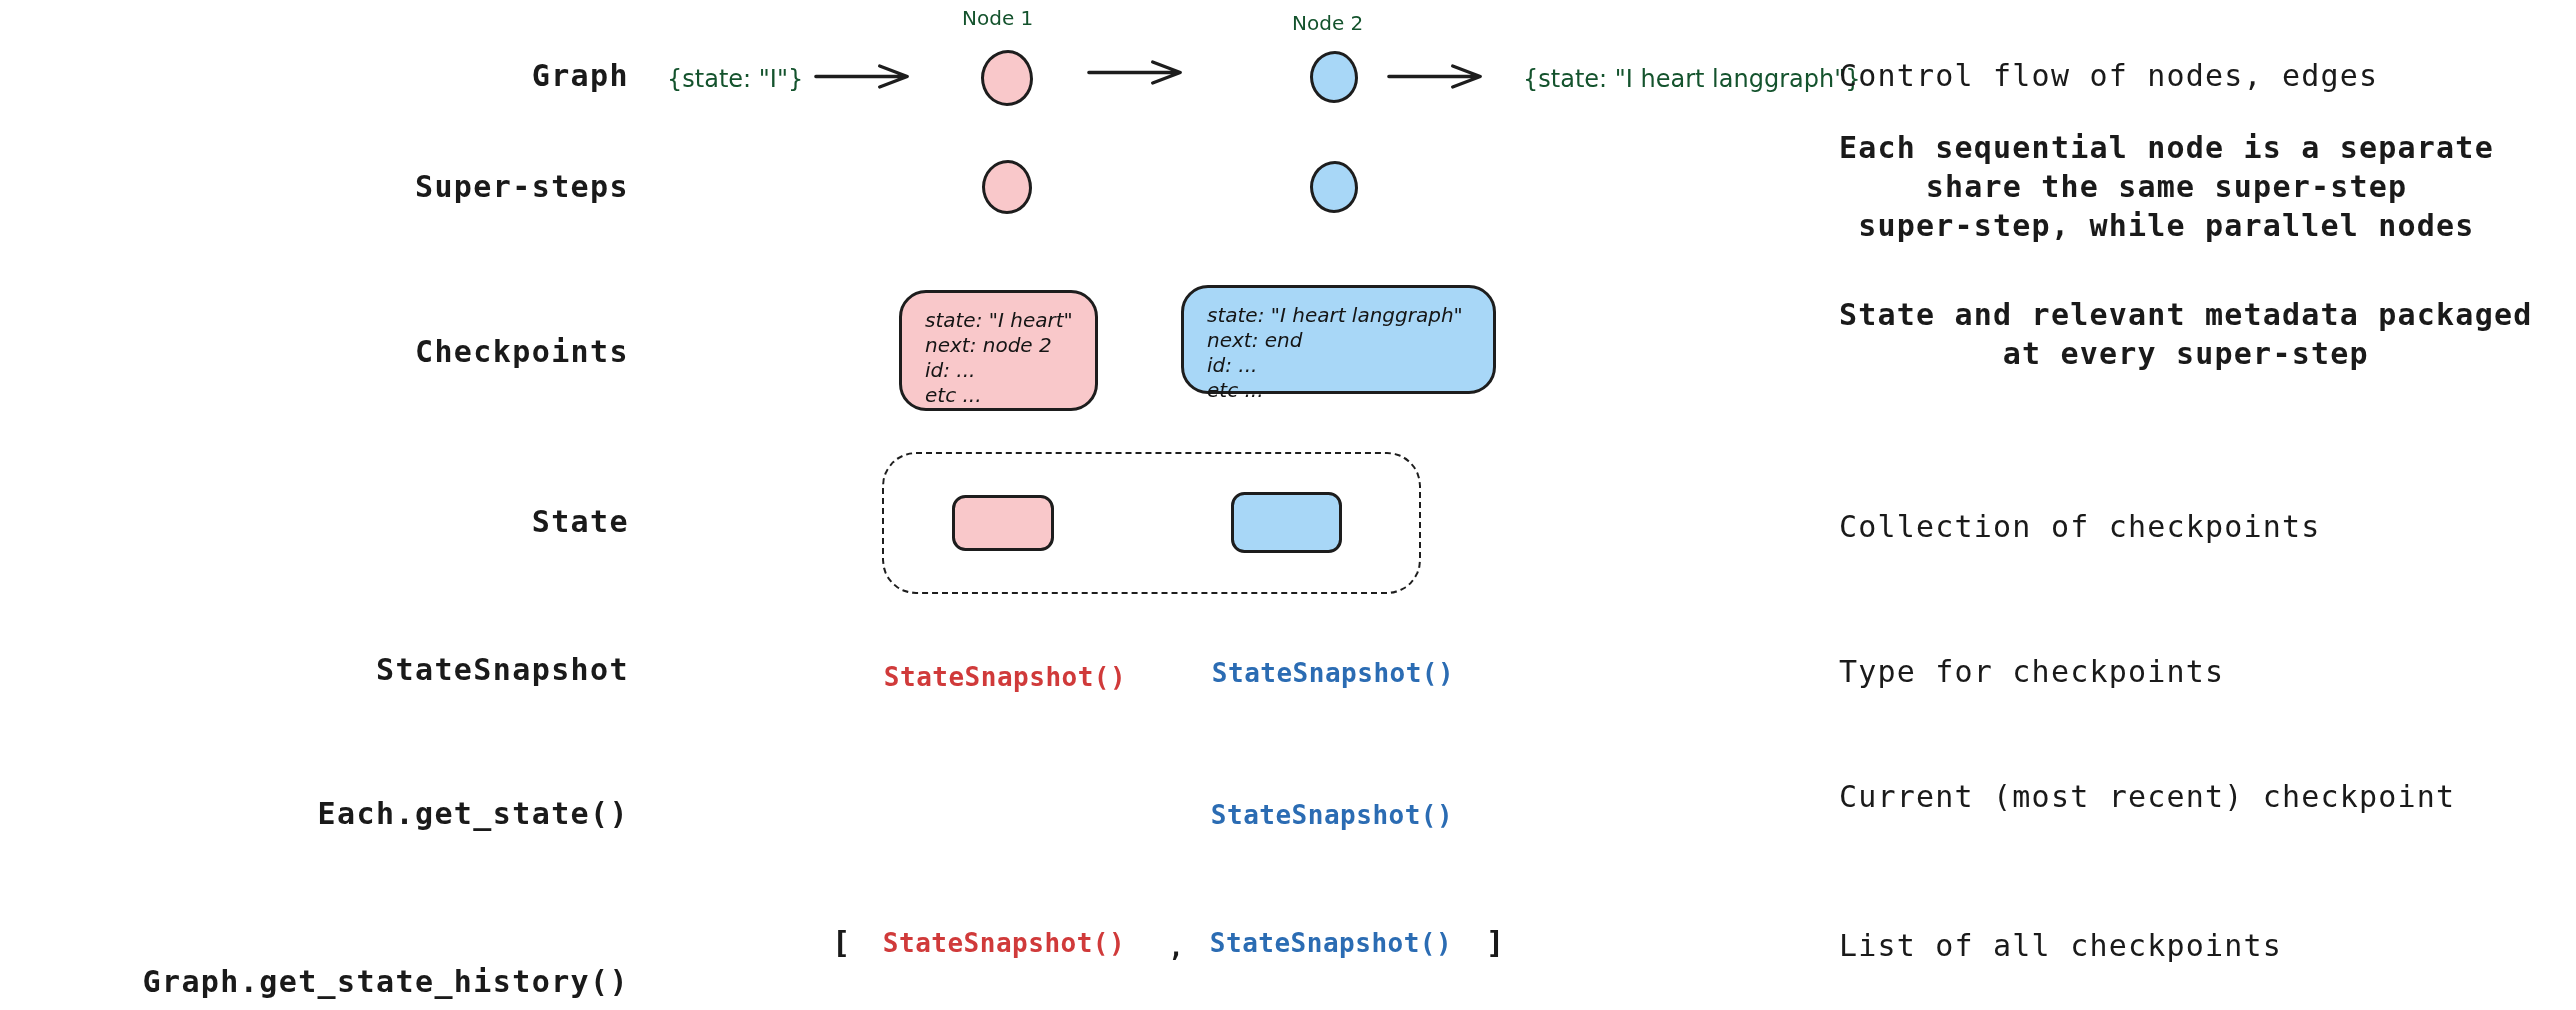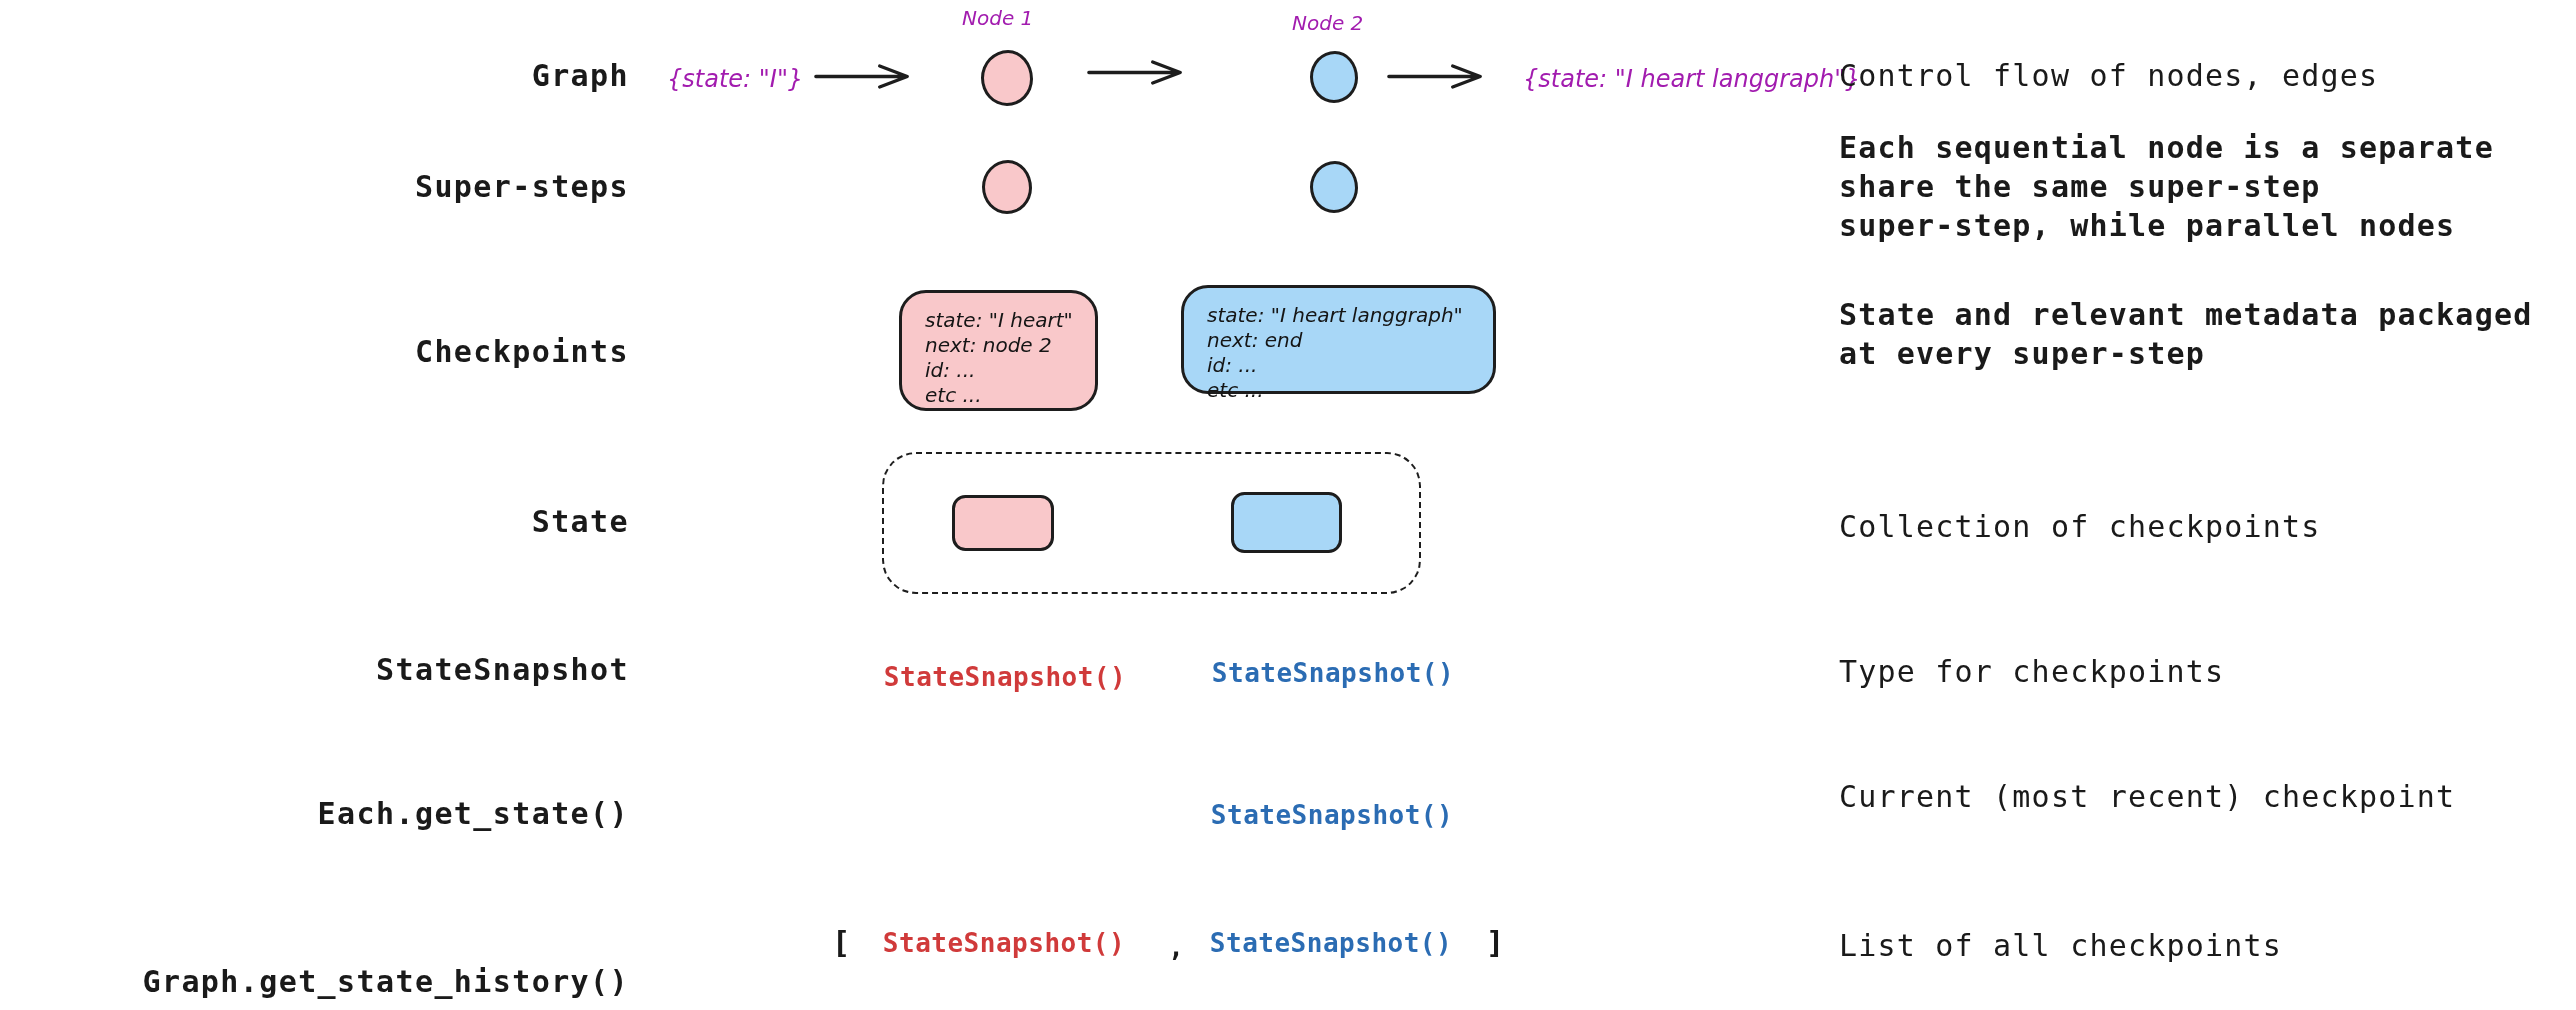--- a/index.html
+++ b/index.html
@@ -7,25 +7,25 @@
           font-family:"DejaVu Sans Mono",monospace;color:#1a1a1a;}
 
   
   .lbl{position:absolute;right:1947px;transform:translateY(-50%);
        font-weight:bold;font-size:30px;letter-spacing:1.4px;white-space:nowrap;color:#1a1a1a;text-align:right;}
 
   
   .desc{position:absolute;left:1839px;transform:translateY(-50%);
         font-weight:normal;font-size:30px;letter-spacing:1.2px;white-space:nowrap;color:#1a1a1a;}
   .desc-block{position:absolute;left:1839px;font-weight:bold;font-size:30px;
-        letter-spacing:1.2px;white-space:nowrap;line-height:39px;color:#1a1a1a;}
+        letter-spacing:1.2px;white-space:nowrap;line-height:39px;color:#1a1a1a;text-align:center;}
 
   
-  .hand{position:absolute;font-family:"DejaVu Sans",sans-serif;font-style:italic;
-        font-weight:500;color:#a21caf;white-space:nowrap;}
+  .hand{position:absolute;font-family:"DejaVu Sans",sans-serif;
+        font-weight:500;color:#14532d;white-space:nowrap;}
 
   
   .node{position:absolute;border:3.3px solid #1d1d1d;
         border-radius:52% 48% 50% 50%/50% 52% 48% 50%;}
   .node.pink{background:#f9c8ca;}
   .node.blue{background:#a8d7f7;}
 
   
   .card{position:absolute;border:3.3px solid #1d1d1d;border-radius:27px;box-sizing:border-box;
         padding:15.3px 0 0 23px;font-family:"DejaVu Sans",sans-serif;font-style:italic;

